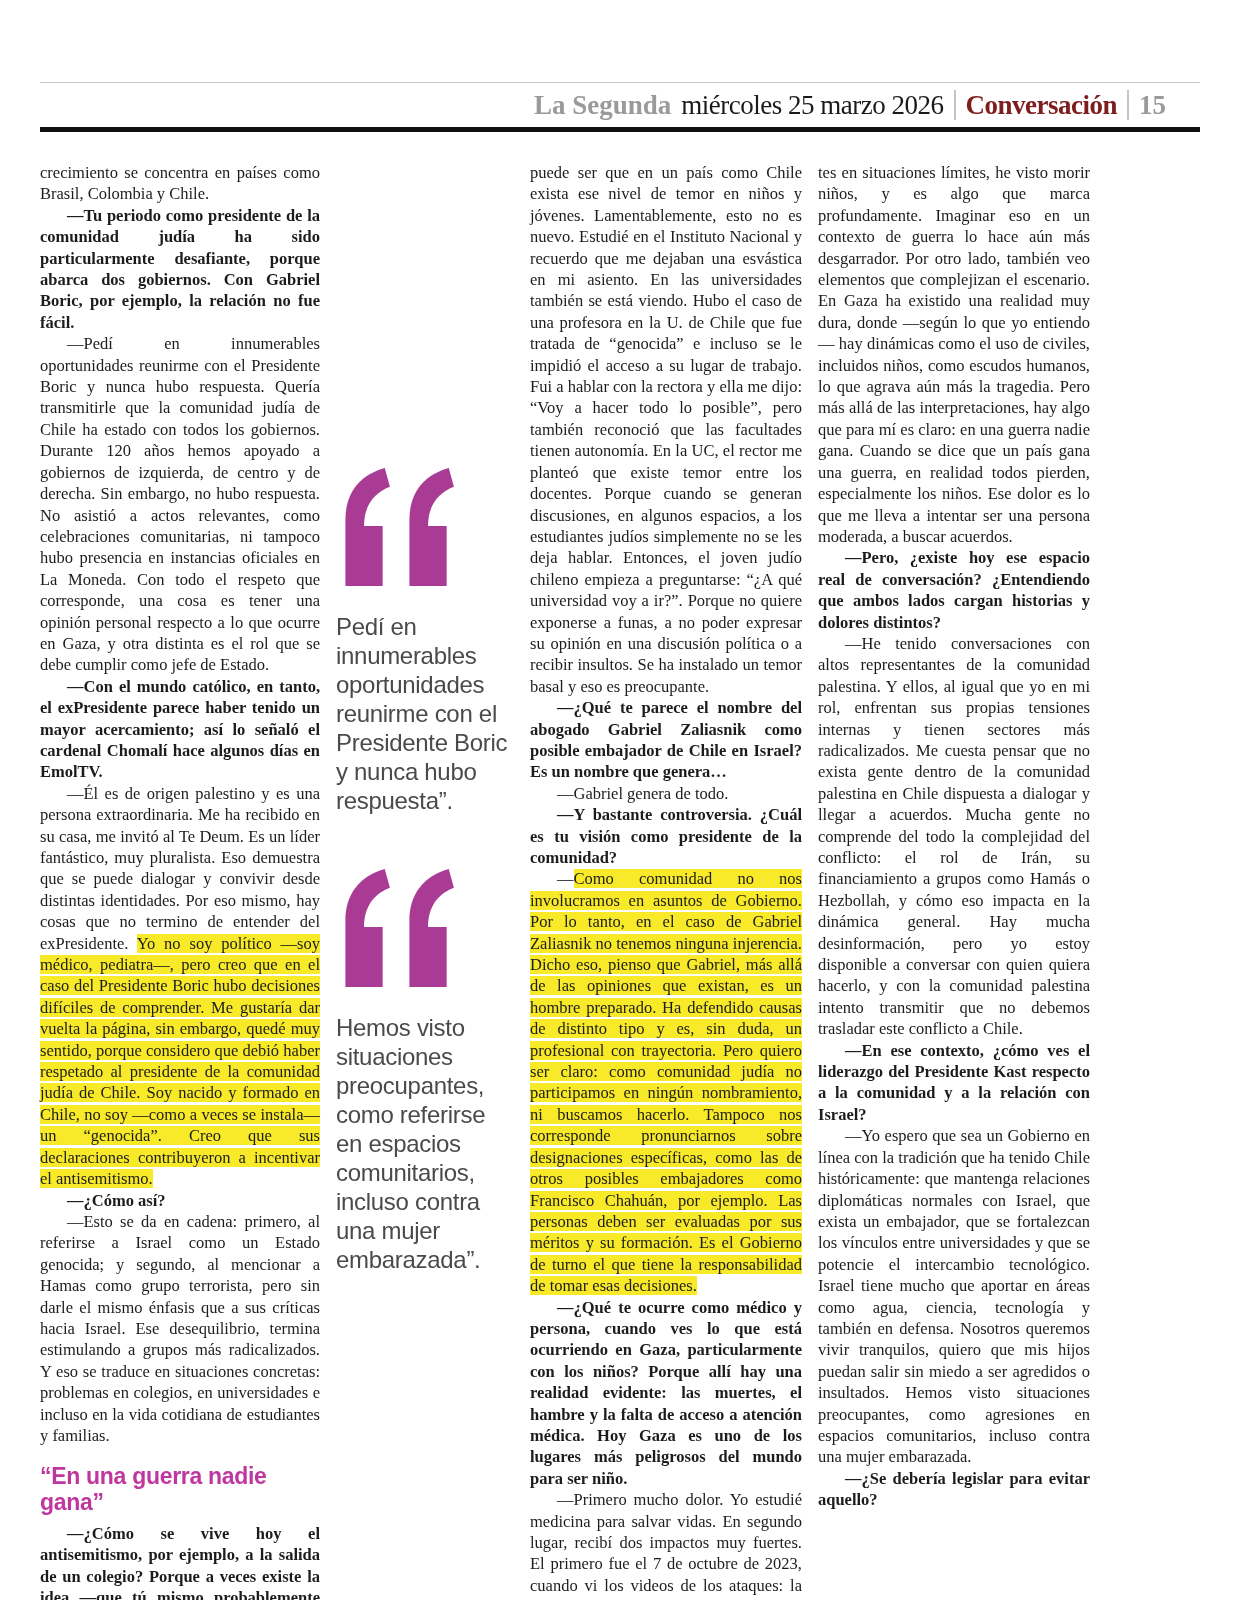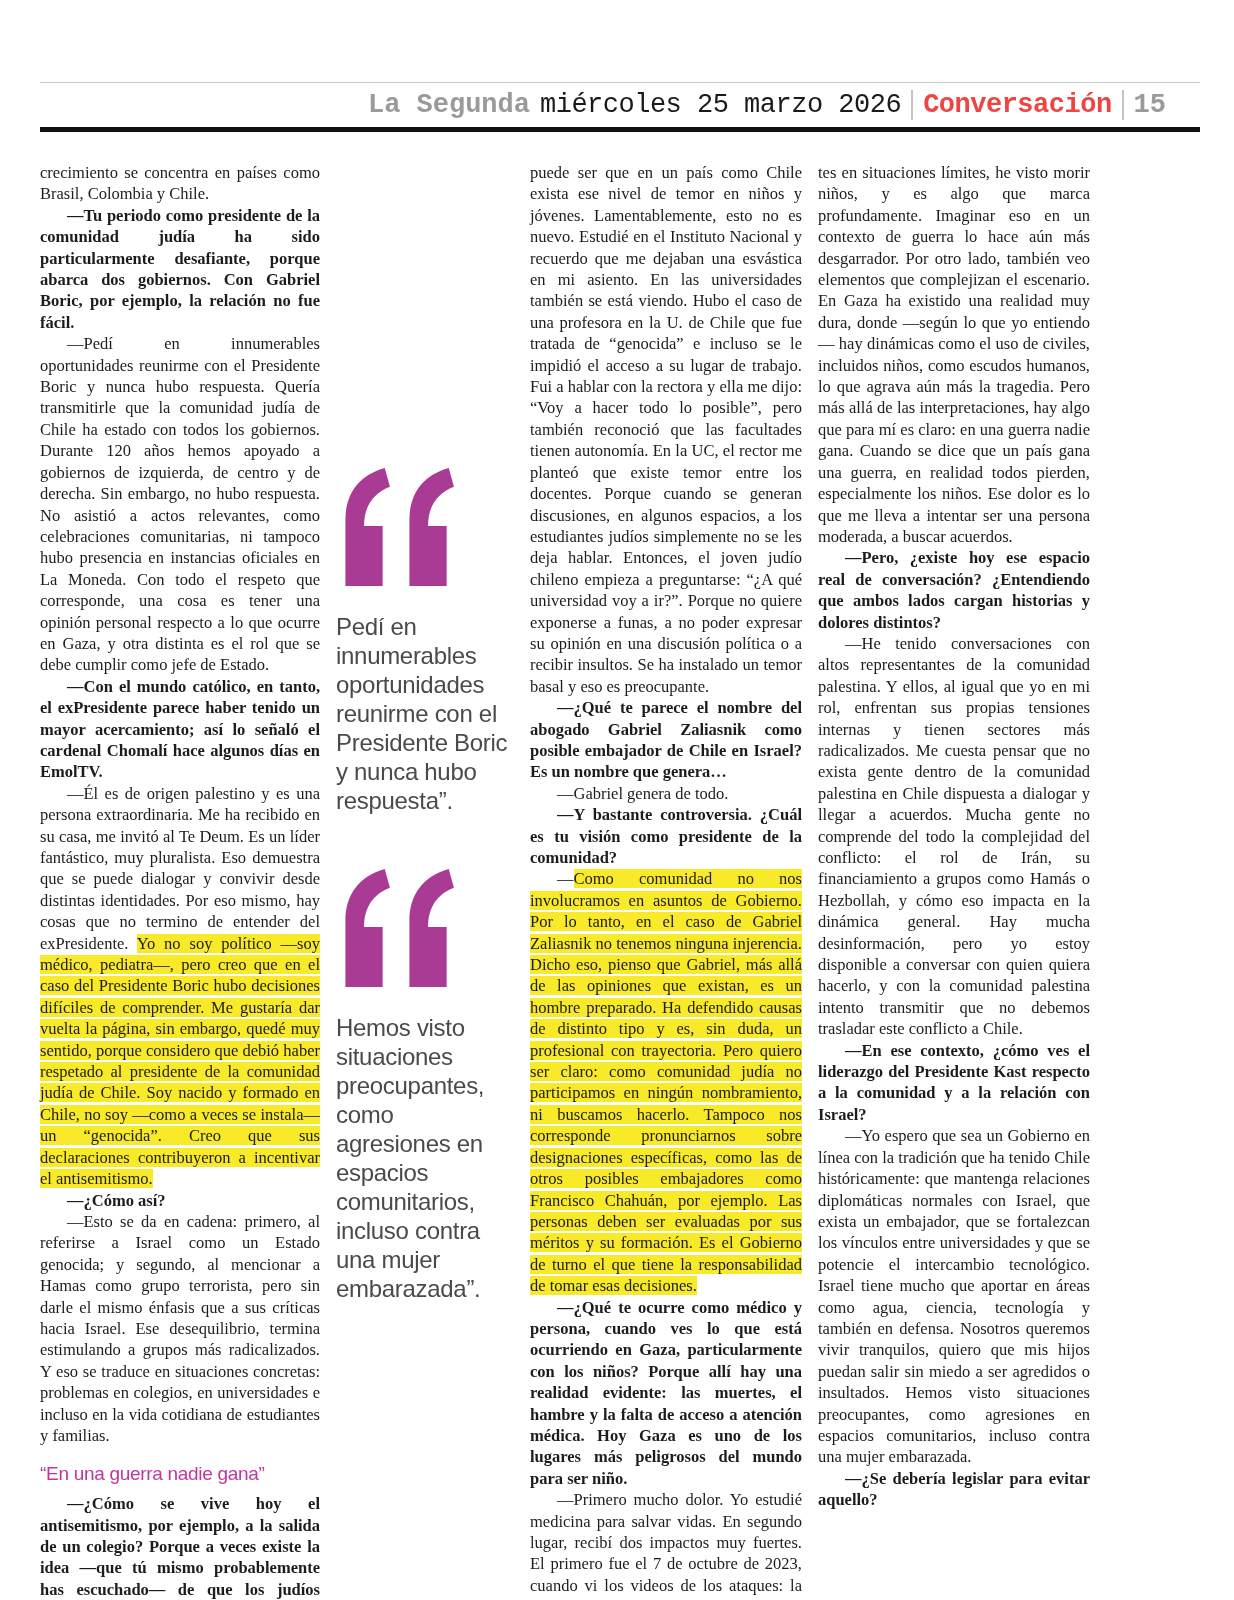--- a/index.html
+++ b/index.html
@@ -9,26 +9,26 @@
     width: 1234px; height: 1600px; background: #ffffff; overflow: hidden;
     font-family: "Liberation Serif", serif;
   }
   .page { padding: 0 34px 0 40px; }
 
   
   .hairline { margin-top: 82px; height: 1px; background: #c9c9c9; }
   .header-row {
     display: flex; justify-content: flex-end; align-items: center;
     height: 44px; padding-right: 34px; gap: 10px;
-    font-family: Liberation Mono, monospace; font-size: 27px; line-height: 1;
+    font-family: Liberation Serif, serif; font-size: 27px; line-height: 1;
   }
   .brand   { font-weight: bold; color: var(--header-gray, #9a9a9a); }
   .date    { color: #1a1a1a; letter-spacing: -0.5px; }
   .vdiv    { width: 2px; height: 30px; background: #c4c4c4; }
-  .section { font-weight: bold; color: #ef4444; letter-spacing: -0.5px; }
+  .section { font-weight: bold; color: #7f1d1d; letter-spacing: -0.5px; }
   .pageno  { font-weight: bold; color: var(--header-gray, #9a9a9a); }
   .black-rule { height: 5px; background: #111111; }
 
   
   .content {
     display: grid;
     grid-template-columns: 280px 178px 272px 272px;
     column-gap: 16px;
     margin-top: 30px;
   }
@@ -39,21 +39,21 @@
   }
   .para { margin: 0; hyphens: auto; -webkit-hyphens: auto; }
   .para.indent { text-indent: 27px; }
   .seg-bold { font-weight: bold; }
   .seg-highlight {
     background: var(--highlight, #f8ea28);
     box-decoration-break: clone; -webkit-box-decoration-break: clone;
   }
   .subhead {
     font-family: "Liberation Sans", sans-serif;
-    font-size: 19px; font-weight: normal; line-height: 1.1;
+    font-size: 23px; font-weight: bold; line-height: 1.1;
     color: var(--magenta, #c0369f);
     margin: 18px 0 8px 0; text-align: left; letter-spacing: -0.3px;
   }
 
   
   .quote-col { padding-top: 306px; display: flex; flex-direction: column; gap: 54px; }
   .quote { display: block; }
   .quote .marks { display: flex; gap: 10px; margin-bottom: 26px; color: var(--quote-mark, #a93b94); }
   .quote-text {
     font-family: "Liberation Sans", sans-serif;
@@ -107,21 +107,21 @@
       </div>
       <div class="quote">
         <div class="marks">
           <svg width="54" height="118" viewBox="0 0 52 114" aria-hidden="true">
               <path fill="currentColor" d="M47 0 C22 7 9 25 9 50 L9 114 L45 114 L45 56 L27 56 C27 37 36 24 52 18 Z"></path>
             </svg>
           <svg width="54" height="118" viewBox="0 0 52 114" aria-hidden="true">
               <path fill="currentColor" d="M47 0 C22 7 9 25 9 50 L9 114 L45 114 L45 56 L27 56 C27 37 36 24 52 18 Z"></path>
             </svg>
         </div>
-        <p class="quote-text">Hemos visto situaciones preocupantes, como agresiones en espacios comunitarios, incluso contra una mujer embarazada”.</p>
+        <p class="quote-text">Hemos visto situaciones preocupantes, como referirse en espacios comunitarios, incluso contra una mujer embarazada”.</p>
       </div>
     </div>
 
     <div class="col">
         <p class="para"><span>puede ser que en un país como Chile exista ese nivel de temor en niños y jóvenes. Lamentablemente, esto no es nuevo. Estudié en el Instituto Nacional y recuerdo que me dejaban una esvástica en mi asiento. En las universidades también se está viendo. Hubo el caso de una profesora en la U. de Chile que fue tratada de “genocida” e incluso se le impidió el acceso a su lugar de trabajo. Fui a hablar con la rectora y ella me dijo: “Voy a hacer todo lo posible”, pero también reconoció que las facultades tienen autonomía. En la UC, el rector me planteó que existe temor entre los docentes. Porque cuando se generan discusiones, en algunos espacios, a los estudiantes judíos simplemente no se les deja hablar. Entonces, el joven judío chileno empieza a preguntarse: “¿A qué universidad voy a ir?”. Porque no quiere exponerse a funas, a no poder expresar su opinión en una discusión política o a recibir insultos. Se ha instalado un temor basal y eso es preocupante.</span></p>
         <p class="para indent"><span class="seg-bold">—¿Qué te parece el nombre del abogado Gabriel Zaliasnik como posible embajador de Chile en Israel? Es un nombre que genera…</span></p>
         <p class="para indent"><span>—Gabriel genera de todo.</span></p>
         <p class="para indent"><span class="seg-bold">—Y bastante controversia. ¿Cuál es tu visión como presidente de la comunidad?</span></p>
         <p class="para indent"><span>—</span><span class="seg-highlight">Como comunidad no nos involucramos en asuntos de Gobierno. Por lo tanto, en el caso de Gabriel Zaliasnik no tenemos ninguna injerencia. Dicho eso, pienso que Gabriel, más allá de las opiniones que existan, es un hombre preparado. Ha defendido causas de distinto tipo y es, sin duda, un profesional con trayectoria. Pero quiero ser claro: como comunidad judía no participamos en ningún nombramiento, ni buscamos hacerlo. Tampoco nos corresponde pronunciarnos sobre designaciones específicas, como las de otros posibles embajadores como Francisco Chahuán, por ejemplo. Las personas deben ser evaluadas por sus méritos y su formación. Es el Gobierno de turno el que tiene la responsabilidad de tomar esas decisiones.</span></p>
         <p class="para indent"><span class="seg-bold">—¿Qué te ocurre como médico y persona, cuando ves lo que está ocurriendo en Gaza, particularmente con los niños? Porque allí hay una realidad evidente: las muertes, el hambre y la falta de acceso a atención médica. Hoy Gaza es uno de los lugares más peligrosos del mundo para ser niño.</span></p>

